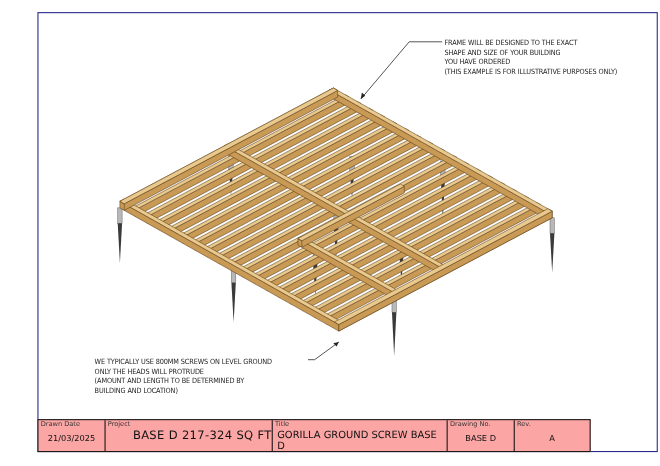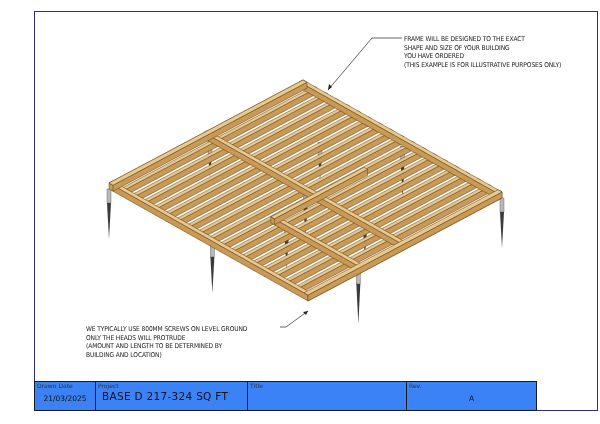--- a/index.html
+++ b/index.html
@@ -3,26 +3,26 @@
 <meta charset="utf-8">
 <style>
   html, body { margin:0; padding:0; background:#ffffff; }
   body { width:600px; height:424px; position:relative; overflow:hidden; font-family:"DejaVu Sans", sans-serif; }
   .sheet { position:absolute; left:16px; top:0; width:600px; height:424px; }
   .border { position:absolute; left:18px; top:11px; width:564px; height:400px; border:1.5px solid #2b2b8f; box-sizing:border-box; }
   .drawing { position:absolute; left:0; top:0; }
   .note { position:absolute; font-family:"DejaVu Sans Condensed","DejaVu Sans", sans-serif; font-size:6.6px; line-height:8.6px; color:#1a1a1a; white-space:pre; letter-spacing:-0.1px; }
   .note-top { left:388px; top:35px; text-align:left; }
   .note-bottom { left:70px; top:325px; text-align:left; width:192px; }
-  .titleblock { position:absolute; left:18px; top:381px; width:503px; height:30px; border:1.5px solid #1a1a1a; box-sizing:border-box; display:flex; background:#3b82f6; }
+  .titleblock { position:absolute; left:18px; top:381px; width:503px; height:30px; border:1.5px solid #1a1a1a; box-sizing:border-box; display:flex; background:#fca5a5; }
   .cell { position:relative; border-right:1px solid #1a1a1a; box-sizing:border-box; height:100%; }
   .cell:last-child { border-right:none; }
   .cell .lbl { position:absolute; left:2px; top:0px; font-size:6px; color:#333; font-family:"DejaVu Sans", sans-serif; }
   .cell .val { position:absolute; left:0; right:0; top:12px; text-align:center; font-size:7.5px; color:#111; font-family:"DejaVu Sans", sans-serif; }
-  .cell .val.big { font-size:10.5px; top:8px; left:6px; text-align:left; letter-spacing:0.3px; }
+  .cell .val.big { font-size:10.5px; top:8px; left:6px; text-align:right; letter-spacing:0.3px; }
   .cell .val.mid { font-size:9px; top:9px; left:4px; text-align:left; }
   .c1 { width:61px; } .c2 { width:111px; } .c3 { width:152px; } .c4 { width:159px; } .c5 { width:61px; } .c6 { flex:1; }
 </style>
 </head>
 <body>
 
 <div class="sheet">
   <div class="border"></div>
 
   <svg class="drawing" width="600" height="424" viewBox="0 0 600 424">
@@ -123,19 +123,24 @@
     <div class="cell c1">
       <span class="lbl">Drawn Date</span>
       <span class="val">21/03/2025</span>
     </div>
     <div class="cell c3">
       <span class="lbl">Project</span>
       <span class="val big">BASE D 217-324 SQ FT</span>
     </div>
     <div class="cell c4">
       <span class="lbl">Title</span>
+      <span class="val mid">GORILLA GROUND SCREW BASE D</span>
+    </div>
+    <div class="cell c5">
+      <span class="lbl">Drawing No.</span>
+      <span class="val">BASE D</span>
     </div>
     <div class="cell c6">
       <span class="lbl">Rev.</span>
       <span class="val">A</span>
     </div>
   </div>
 </div>
 
 </body></html>

